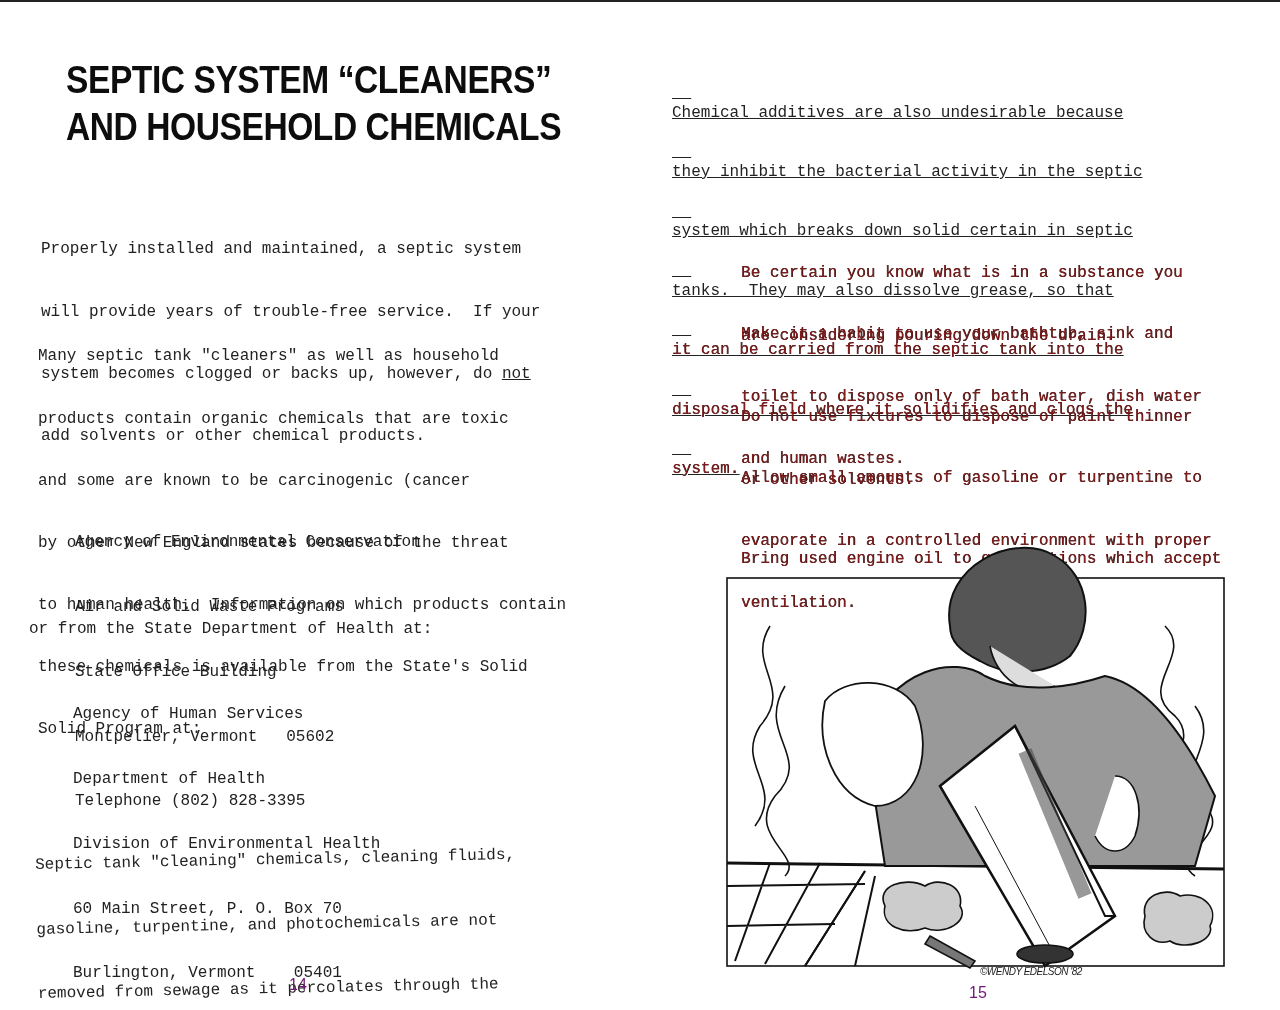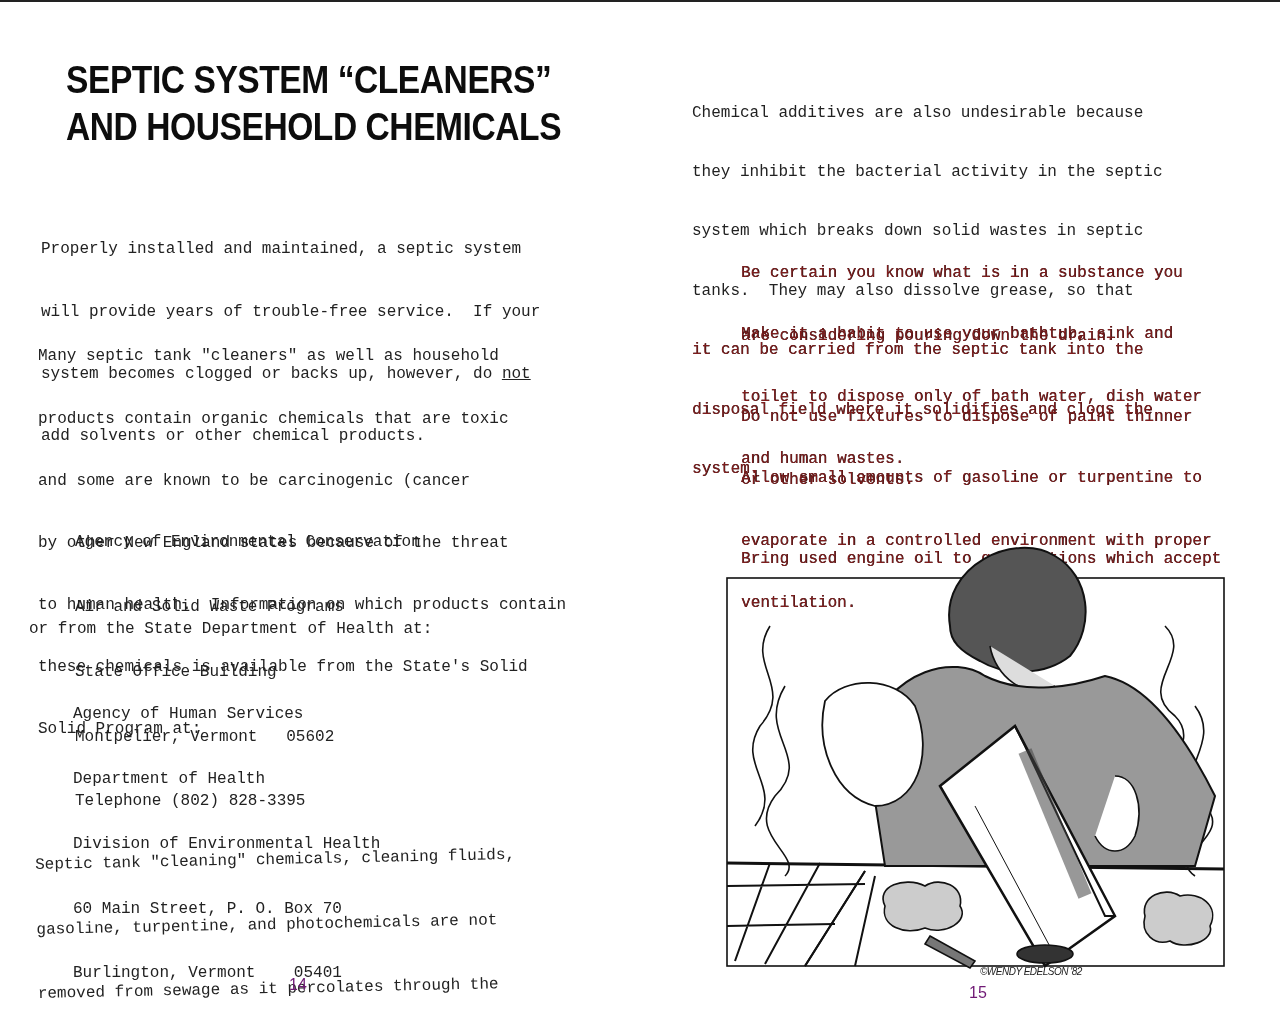--- a/index.html
+++ b/index.html
@@ -93,24 +93,24 @@
     
     
     
   </div>
 
   <div class="pagenum" style="left:289px; top:976px;">14</div>
 </div>
 
 <div class="page page-right"></div>
 
-<div class="para" style="left:692px; top:64px; line-height:19.8px;">
+<div class="para" style="left:672px; top:64px; line-height:19.8px;text-decoration:underline;">
   <div>Chemical additives are also undesirable because</div>
   <div>they inhibit the bacterial activity in the septic</div>
-  <div>system which breaks down solid wastes in septic</div>
+  <div>system which breaks down solid certain in septic</div>
   <div>tanks.  They may also dissolve grease, so that</div>
   <div class="bold-ish">it can be carried from the septic tank into the</div>
   <div class="bold-ish">disposal field where it solidifies and clogs the</div>
   <div class="bold-ish">system.</div>
 </div>
 
 <div class="para bold-ish" style="left:741px; top:222px;">
   <div>Be certain you know what is in a substance you</div>
   <div>are considering pouring down the drain.</div>
 </div>

